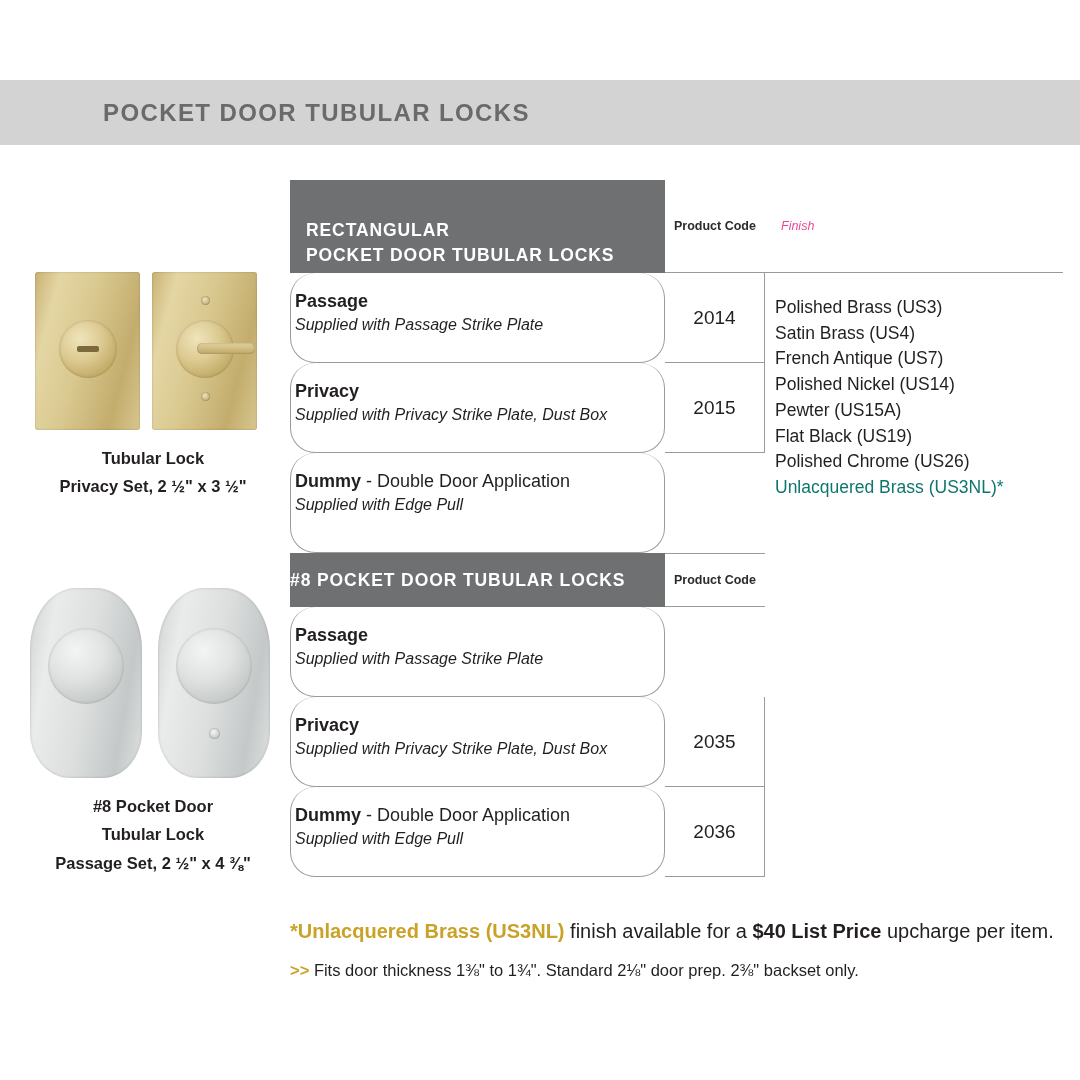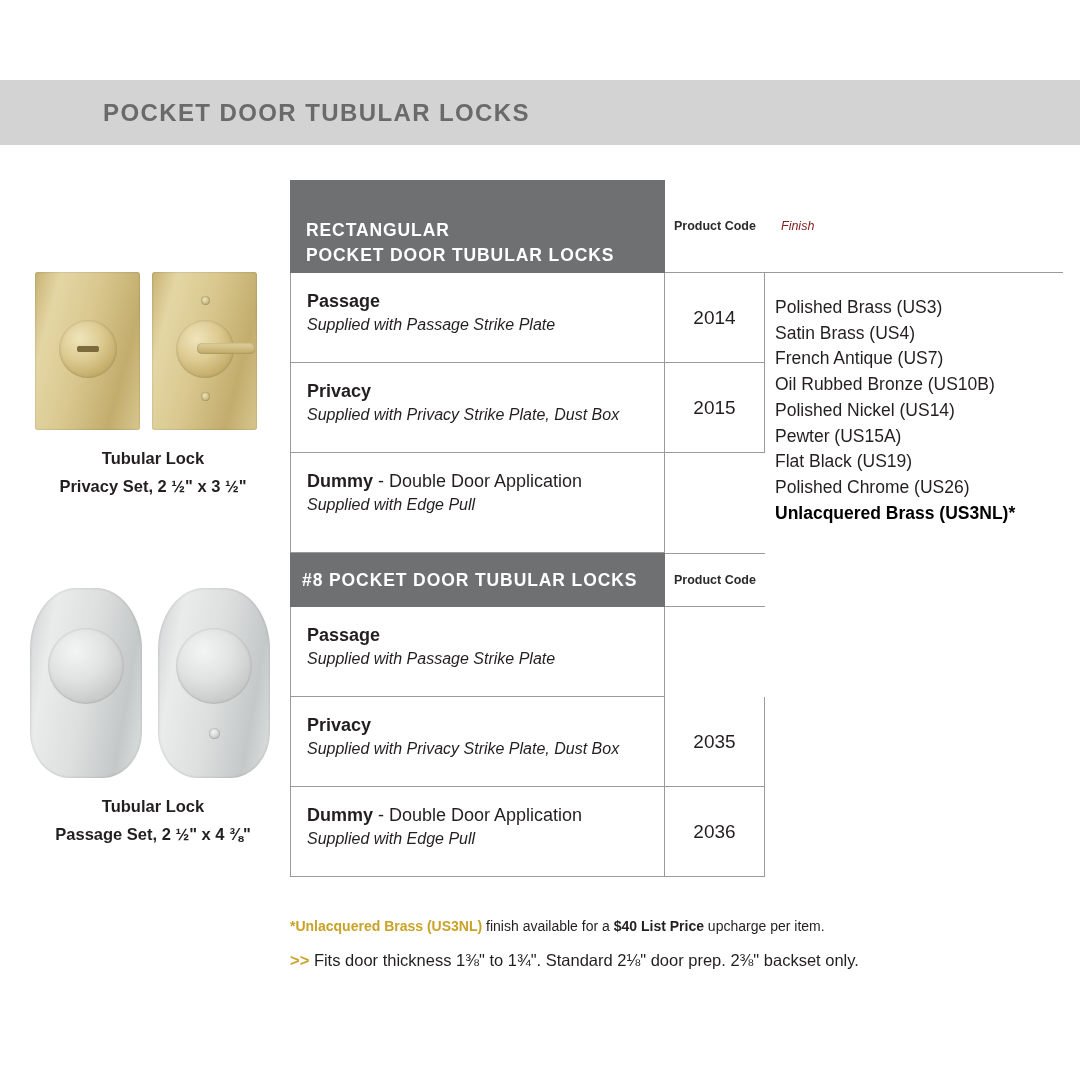--- a/index.html
+++ b/index.html
@@ -195,31 +195,31 @@
   }
   .hdr-fin {
     border-bottom: 1px solid #9a9a9a;
     height: 93px;
     box-sizing: border-box;
     display: flex;
     align-items: center;
     padding-left: 16px;
     font-size: 12.5px;
     font-style: italic;
-    color: #7f1d1d;
+    color: #ec4899;
   }
 
   .hdr2-desc {
     background: #6f7071;
     color: #ffffff;
     height: 54px;
     box-sizing: border-box;
     display: flex;
     align-items: center;
-    padding-left: 12px;
+    padding-left: 0;
     font-size: 17.5px;
     font-weight: bold;
     letter-spacing: 0.9px;
   }
   .hdr2-code {
     border-top: 1px solid #9a9a9a;
     border-bottom: 1px solid #9a9a9a;
     height: 54px;
     box-sizing: border-box;
     display: flex;
@@ -231,22 +231,23 @@
   }
   .hdr2-fin {
     height: 54px;
     box-sizing: border-box;
   }
 
   .body-desc {
     border-left: 1px solid #9a9a9a;
     border-right: 1px solid #9a9a9a;
     border-bottom: 1px solid #9a9a9a;
-    padding: 16px 16px 16px 16px;
-    box-sizing: border-box;
+    padding: 16px 16px 16px 4px;
+    box-sizing: border-box;
+    border-radius: 25px;
   }
   .body-desc .title {
     font-size: 18px;
     font-weight: bold;
     color: #231f20;
     line-height: 1.35;
   }
   .body-desc .title .reg {
     font-weight: normal;
   }
@@ -277,33 +278,33 @@
   .fin-list {
     position: absolute;
     left: 775px;
     top: 295px;
     width: 290px;
     font-size: 17.5px;
     line-height: 1.47;
     color: #231f20;
   }
   .fin-list .gold {
-    color: #000000;
-    font-weight: bold;
+    color: #0f766e;
+    font-weight: normal;
   }
 
   
   .footnotes {
     position: absolute;
     left: 290px;
     top: 915px;
     width: 780px;
   }
   .fn1 {
-    font-size: 14px;
+    font-size: 20px;
     line-height: 1.6;
     color: #231f20;
   }
   .fn1 .gold-b {
     color: #c9a227;
     font-weight: bold;
   }
   .fn1 .bold { font-weight: bold; }
   .fn2 {
     font-size: 16.5px;
@@ -348,20 +349,21 @@
       <div class="arch-plate left">
         <div class="arch-knob"></div>
       </div>
       <div class="arch-plate right">
         <div class="arch-screw top"></div>
         <div class="arch-knob"></div>
         <div class="arch-screw bottom"></div>
       </div>
     </div>
     <div class="caption">
+      <div>#8 Pocket Door</div>
       <div>Tubular Lock</div>
       <div>Passage Set, 2 ½" x 4 ⅜"</div>
     </div>
   </div>
 
   <div class="table">
 
     <div class="tbl-row">
       <div class="c-desc hdr-desc">
         <div class="l1">RECTANGULAR</div>
@@ -428,21 +430,20 @@
       <div class="c-code body-code r-h90">2036</div>
       <div class="c-fin body-fin r-h90"></div>
     </div>
 
   </div>
 
   <div class="fin-list">
     <div>Polished Brass (US3)</div>
     <div>Satin Brass (US4)</div>
     <div>French Antique (US7)</div>
-    <div>Oil Rubbed Bronze (US10B)</div>
     <div>Polished Nickel (US14)</div>
     <div>Pewter (US15A)</div>
     <div>Flat Black (US19)</div>
     <div>Polished Chrome (US26)</div>
     <div class="gold">Unlacquered Brass (US3NL)*</div>
   </div>
 
   <div class="footnotes">
     <div class="fn1"><span class="gold-b">*Unlacquered Brass (US3NL)</span><span> finish available for a </span><span class="bold">$40 List Price</span><span> upcharge per item.</span></div>
     <div class="fn2"><span class="chev">&gt;&gt;</span> <span>Fits door thickness 1⅜" to 1¾". Standard 2⅛" door prep. 2⅜" backset only.</span></div>

